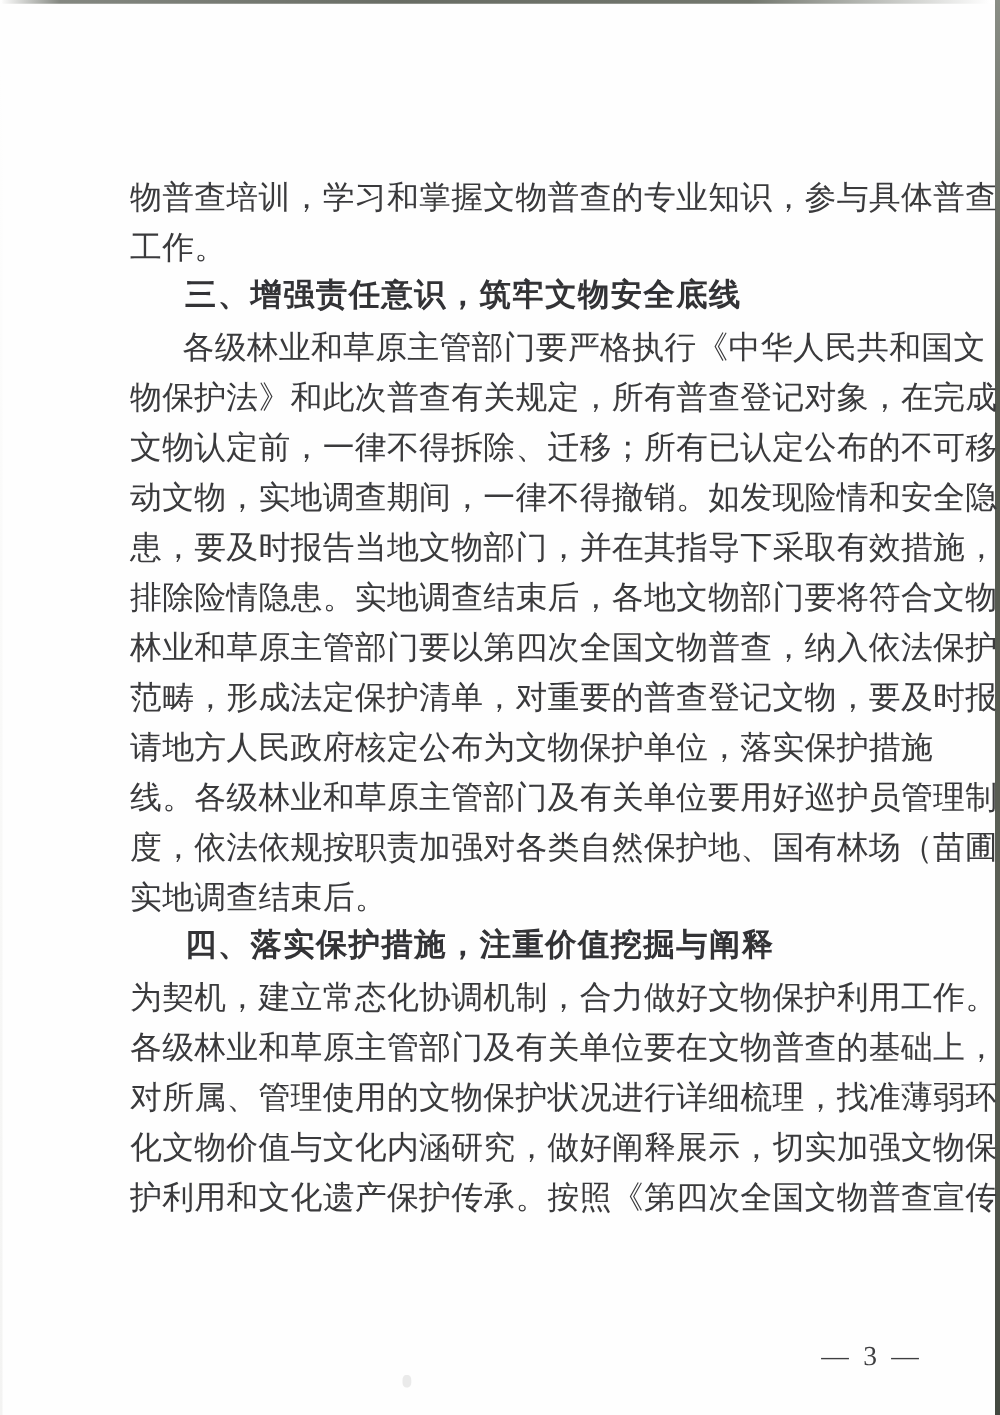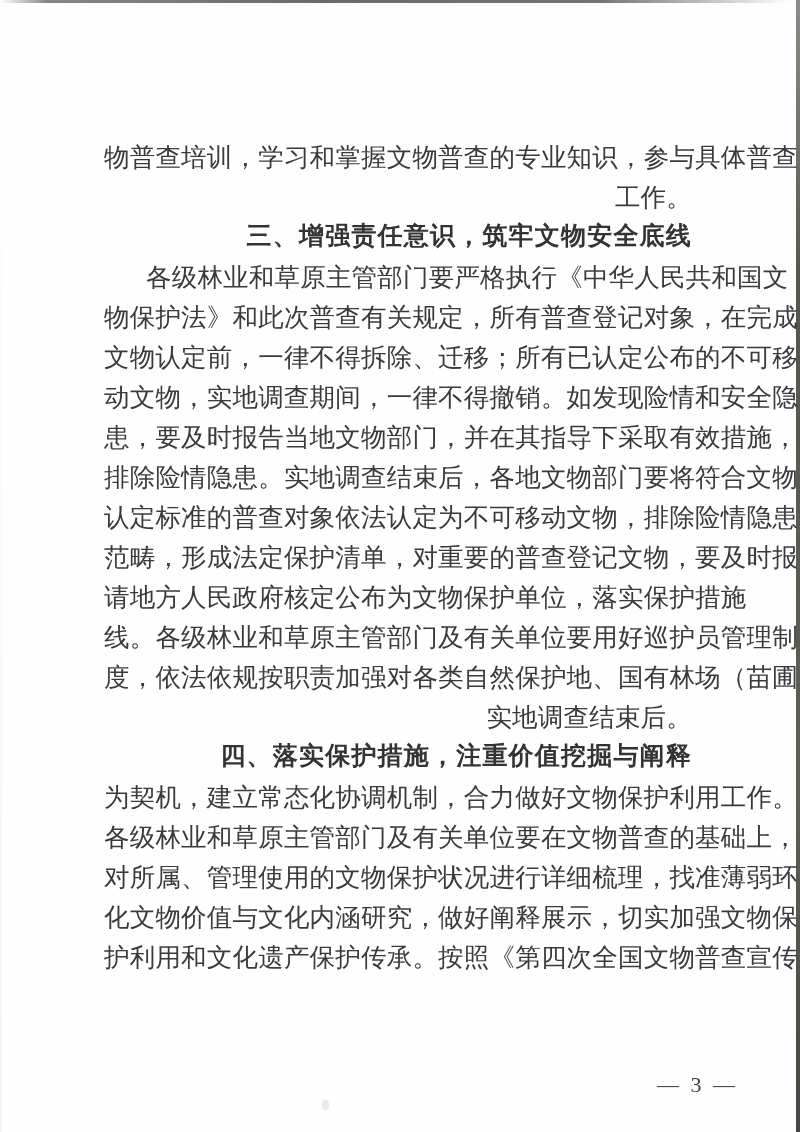--- a/index.html
+++ b/index.html
@@ -10,21 +10,20 @@
   }
   .page {
     position: relative;
     width: 800px;
     height: 1132px;
     margin: 0 auto;
     background: #fefefe;
     overflow: hidden;
     box-sizing: border-box;
     font-family: "Liberation Serif", "DejaVu Serif", serif;
-    text-align: right;
   }
   
   .scan-edge-top {
     position: absolute;
     top: 0; left: 0;
     width: 800px; height: 3px;
     background: linear-gradient(to right, #ffffff 0%, #6f736b 6%, #4e5349 40%, #5a5f54 75%, #ffffff 99%);
     opacity: .85;
   }
   .scan-edge-right {
@@ -106,21 +105,21 @@
   <div class="content" id="doc-content">
       <div class="line">物普查培训，学习和掌握文物普查的专业知识，参与具体普查</div>
       <div class="line">工作。</div>
       <div class="heading">三、增强责任意识，筑牢文物安全底线</div>
       <div class="line indent">各级林业和草原主管部门要严格执行《中华人民共和国文</div>
       <div class="line">物保护法》和此次普查有关规定，所有普查登记对象，在完成</div>
       <div class="line">文物认定前，一律不得拆除、迁移；所有已认定公布的不可移</div>
       <div class="line">动文物，实地调查期间，一律不得撤销。如发现险情和安全隐</div>
       <div class="line">患，要及时报告当地文物部门，并在其指导下采取有效措施，</div>
       <div class="line">排除险情隐患。实地调查结束后，各地文物部门要将符合文物</div>
-      <div class="line">认定标准的普查对象依法认定为不可移动文物，排除险情隐患</div>
+      <div class="line">林业和草原主管部门要以第四次全国文物普查，纳入依法保护</div>
       <div class="line">范畴，形成法定保护清单，对重要的普查登记文物，要及时报</div>
       <div class="line">请地方人民政府核定公布为文物保护单位，落实保护措施</div>
       <div class="line">线。各级林业和草原主管部门及有关单位要用好巡护员管理制</div>
       <div class="line">度，依法依规按职责加强对各类自然保护地、国有林场（苗圃）</div>
       <div class="line">实地调查结束后。</div>
       <div class="heading">四、落实保护措施，注重价值挖掘与阐释</div>
       <div class="line">为契机，建立常态化协调机制，合力做好文物保护利用工作。</div>
       <div class="line">各级林业和草原主管部门及有关单位要在文物普查的基础上，</div>
       <div class="line">对所属、管理使用的文物保护状况进行详细梳理，找准薄弱环</div>
       <div class="line">化文物价值与文化内涵研究，做好阐释展示，切实加强文物保</div>

